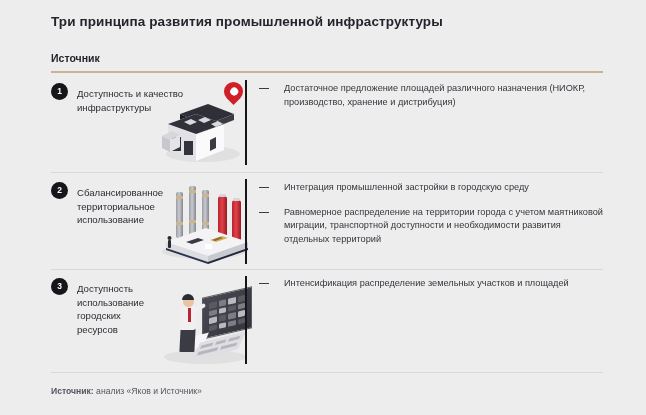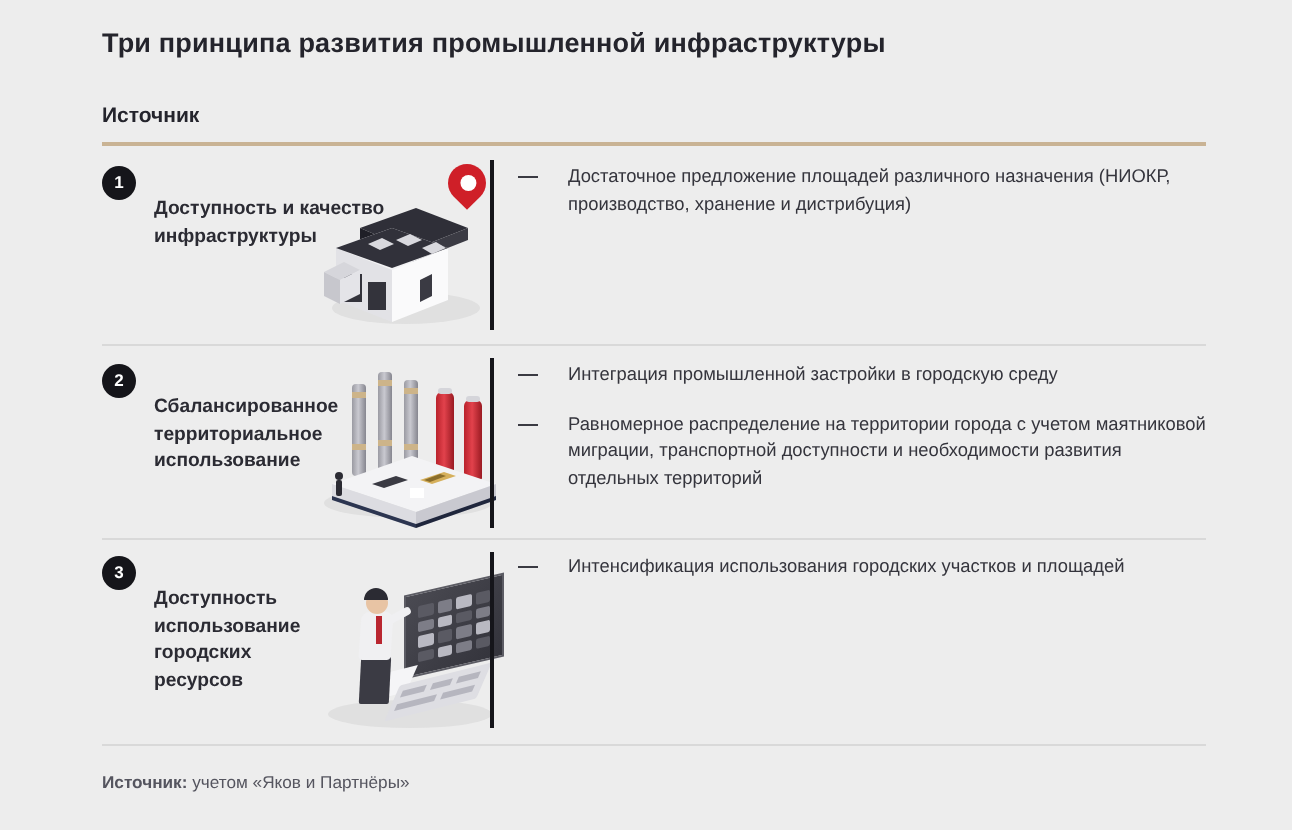--- a/index.html
+++ b/index.html
@@ -96,24 +96,24 @@
     background: #15151a;
     color: #ffffff;
     font-size: 8.5px;
     font-weight: bold;
     line-height: 17px;
     text-align: center;
   }
   .principle-label {
     position: absolute;
     left: 26px;
-    top: 16px;
+    top: 5px;
     width: 150px;
     font-size: 9.6px;
-    font-weight: bold;
+    font-weight: normal;
     line-height: 13.5px;
     color: #2b2b33;
     white-space: pre-line;
   }
 
   
   .v-bar {
     position: absolute;
     width: 2px;
     background: #15151a;
@@ -414,21 +414,21 @@
     <div class="principle">
       <div class="badge">3</div>
       <div class="principle-label">Доступность
 использование
 городских
 ресурсов</div>
     </div>
     <div class="goals">
       <div class="goal-item">
         <span class="goal-dash"></span>
-        <span>Интенсификация использования городских участков и площадей</span>
+        <span>Интенсификация распределение земельных участков и площадей</span>
       </div>
     </div>
   </div>
 
   <div class="illus illus-3">
     <div class="shadow m-shadow"></div>
 
     <div class="screen">
       <div class="screen-grid">
         <span class="screen-cell dim"></span>
@@ -464,16 +464,16 @@
     <div class="tie"></div>
     <div class="arm"></div>
     <div class="head"></div>
     <div class="hair"></div>
   </div>
 
   <div class="v-bar v-bar-3"></div>
   <div class="row-divider div-3"></div>
 
   <div class="source">
-    <b>Источник:</b><span> учетом «Яков и Партнёры»</span>
+    <b>Источник:</b><span> анализ «Яков и Источник»</span>
   </div>
 
 </div>
 
 </body></html>

